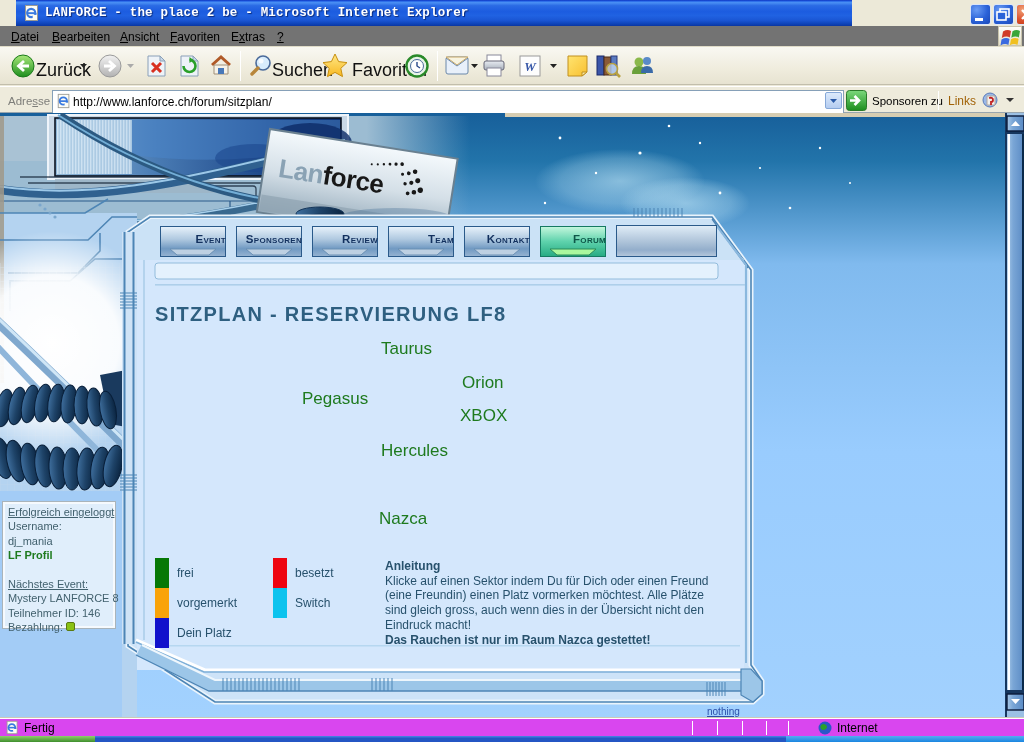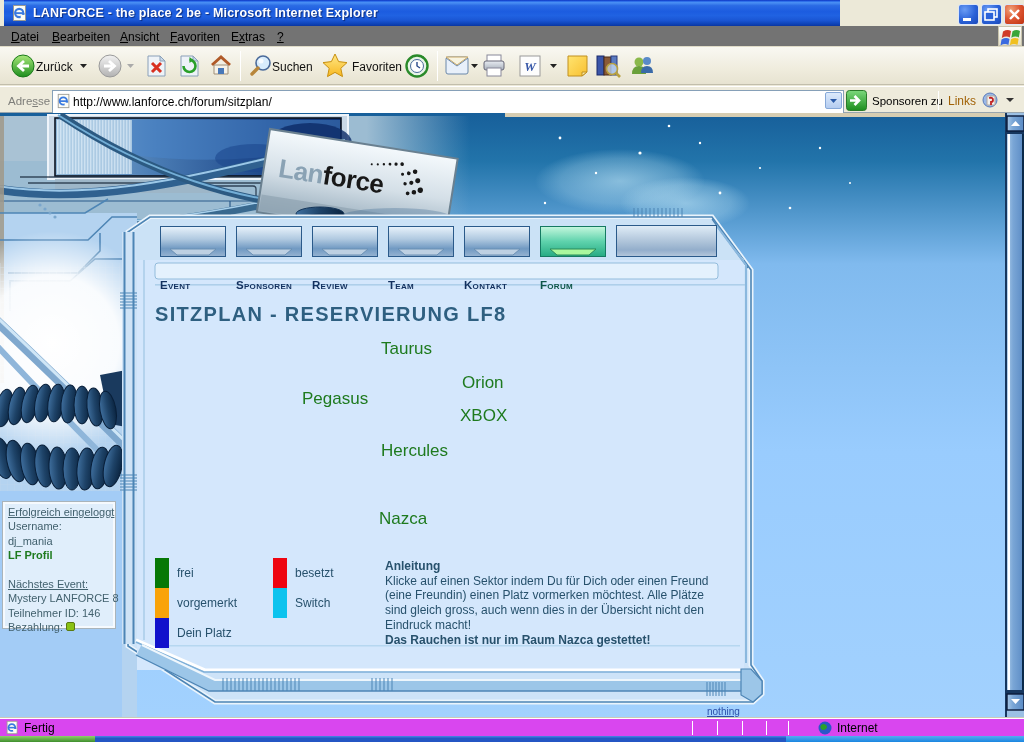--- a/index.html
+++ b/index.html
@@ -1,33 +1,33 @@
 <!DOCTYPE html>
 <html><head><meta charset="utf-8">
 <style>
 *{margin:0;padding:0;box-sizing:border-box;}
 html,body{width:1024px;height:742px;overflow:hidden;font-family:"Liberation Sans",sans-serif;}
 #win{position:relative;width:1024px;height:742px;background:#ece9d8;}
 .abs{position:absolute;}
 
-#titlebar{position:absolute;left:4px;top:0;width:836px;height:26px;
-background:linear-gradient(180deg,#0a31c0 0%,#2a6ae8 5%,#4a90f4 10%,#2a6ae4 22%,#1c5ce0 45%,#2062e2 60%,#1a56d4 78%,#0e43b8 92%,#0a36a0 100%);}
+#titlebar{position:absolute;left:16px;top:0;width:836px;height:26px;
+background:linear-gradient(180deg,#0a31c0 0%,#2a6ae8 5%,#4a90f4 10%,#2a6ae4 22%,#1c5ce0 45%,#2062e2 60%,#1a56d4 78%,#0e43b8 92%,#0a36a0 100%);font-family:Liberation Mono, monospace;}
 #titletext{position:absolute;left:29px;top:6px;color:#fff;font-size:12.5px;font-weight:bold;letter-spacing:0.2px;text-shadow:1px 1px 1px #0a2a7a;}
 .tbtn{position:absolute;top:4px;width:21px;height:21px;border-radius:3px;border:1px solid #dce6f8;}
 #btnmin{left:954px;background:radial-gradient(circle at 30% 25%,#6a9cf4 0%,#2a62d8 55%,#1a48b8 100%);}
 #btnmax{left:977px;background:radial-gradient(circle at 30% 25%,#6a9cf4 0%,#2a62d8 55%,#1a48b8 100%);}
 #btncls{left:1000px;background:radial-gradient(circle at 30% 25%,#f0a278 0%,#dd5430 50%,#bc3210 100%);}
 
 #menubar{position:absolute;left:0;top:26px;width:1024px;height:21px;background:#737373;border-bottom:1px solid #e0dcc8;}
 #menubar .mi{position:absolute;top:4px;font-size:12px;color:#000;}
 #winlogo{position:absolute;right:2px;top:0px;width:24px;height:20px;background:linear-gradient(180deg,#fdfdfa,#e3dfc9);border:1px solid #c9c4ad;}
 
 #toolbar{position:absolute;left:0;top:47px;width:1024px;height:38px;background:linear-gradient(180deg,#f9f8f2 0%,#efecdd 60%,#e7e3d1 100%);border-bottom:1px solid #c2beac;}
 .tsep{position:absolute;top:4px;width:1px;height:30px;background:#c6c2b0;border-right:1px solid #fff;}
-.tlabel{position:absolute;top:13px;font-size:12px;color:#111;}
+.tlabel{position:absolute;top:13px;font-size:18px;color:#111;}
 
 #addrbar{position:absolute;left:0;top:86px;width:1024px;height:27px;background:#eeebdc;border-top:1px solid #fff;border-bottom:1px solid #98a5ae;}
 #addrlabel{position:absolute;left:8px;top:8px;font-size:11.5px;color:#7e7e7a;}
 #addrinput{position:absolute;left:52px;top:3px;width:792px;height:35px;background:#fff;border:1px solid #86a0b8;}
 #urltext{position:absolute;left:20px;top:4px;font-size:12px;color:#000;}
 #addrdrop{position:absolute;right:1px;top:1px;width:17px;height:17px;background:linear-gradient(180deg,#dceafc,#b4ccf0);border:1px solid #86a8d8;border-radius:2px;}
 #wechseln{position:absolute;left:849px;top:8px;font-size:11.5px;color:#000;}
 #linkslbl{position:absolute;left:948px;top:7px;font-size:12px;color:#a16207;}
 
 #page{position:absolute;left:0;top:113px;width:1024px;height:604px;overflow:hidden;background:#9accfc;}
@@ -40,21 +40,21 @@
 #ttray{position:absolute;left:786px;top:0;width:238px;height:6px;background:linear-gradient(180deg,#55acf2,#1a86e0);}
 
 .green{color:#1e7a1e;}
 #heading{position:absolute;left:155px;top:190px;font-size:20px;font-weight:bold;color:#2e5f80;letter-spacing:1.3px;}
 .room{position:absolute;font-size:17px;color:#1e7a1e;}
 .leg{position:absolute;width:14px;height:30px;}
 .legtxt{position:absolute;font-size:12px;color:#27516c;}
 #anleitung{position:absolute;left:385px;top:446px;font-size:12px;line-height:14.7px;color:#27516c;white-space:nowrap;}
 #loginbox{position:absolute;left:2px;top:388px;width:114px;height:128px;background:#e0eefb;border:1px solid #aab4ba;box-shadow:inset 0 0 0 2px #f6fafe;font-size:11px;color:#42616e;line-height:14.4px;padding:3px 0 0 5px;white-space:nowrap;}
 #nothing{position:absolute;left:707px;top:593px;font-size:10px;color:#2b4fa8;}
-.tabtxt{position:absolute;top:120px;width:66px;text-align:left;font-size:11.5px;font-weight:bold;font-variant:small-caps;letter-spacing:0.3px;color:#12305e;margin-top:46px;}
+.tabtxt{position:absolute;top:120px;width:66px;text-align:right;font-size:11.5px;font-weight:bold;font-variant:small-caps;letter-spacing:0.3px;color:#12305e;}
 </style></head>
 <body>
 <div id="win">
   <div id="titlebar">
     <svg class="abs" style="left:7px;top:4px" width="18" height="18" viewBox="0 0 18 18">
       <rect x="2.5" y="1.5" width="12" height="15" fill="#fdfdf6" stroke="#9a9a94"></rect>
       <circle cx="8.2" cy="9" r="4.1" fill="none" stroke="#3a7ae0" stroke-width="2.1"></circle>
         <rect x="9.7" y="10.8" width="4" height="3.2" fill="#fdfdf6"></rect>
         <rect x="4.2" y="8.2" width="8.2" height="1.9" fill="#3a7ae0"></rect>
         <rect x="12.1" y="9.2" width="1.5" height="1.5" fill="#3a7ae0"></rect>

